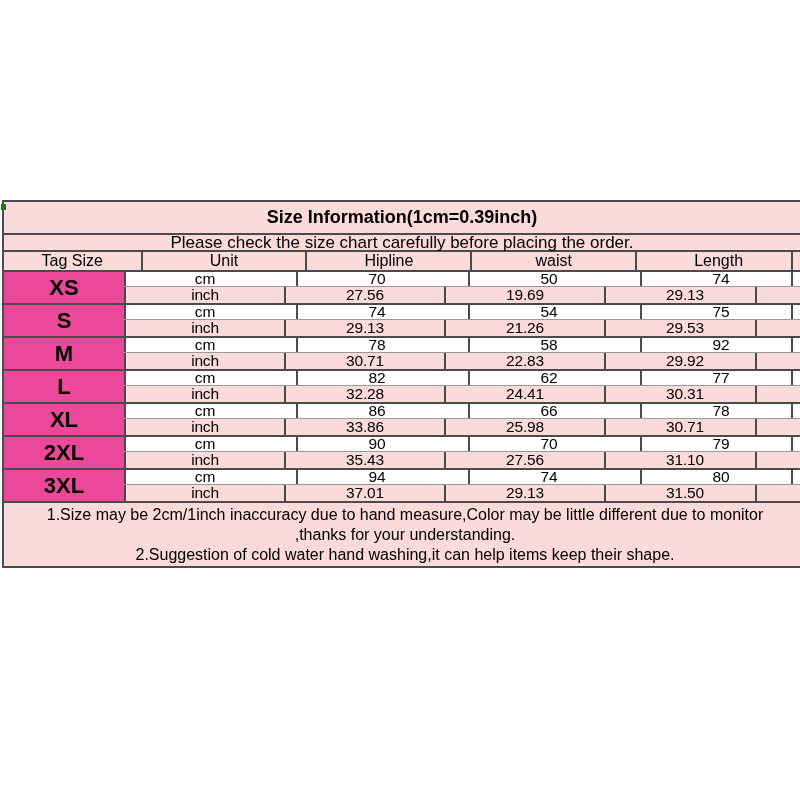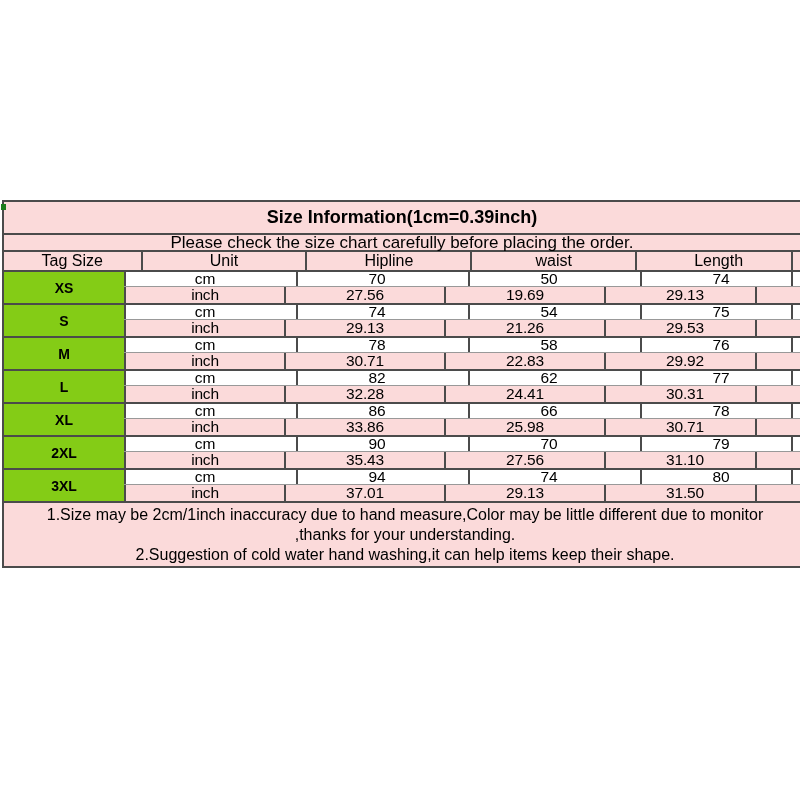--- a/index.html
+++ b/index.html
@@ -71,26 +71,26 @@
   .hcell.first { width: 156px; }
   .hcell.vline { border-left: 2px solid var(--border-dark, #4b4b4b); }
 
   .size-group {
     display: flex;
     border-bottom: 2px solid var(--border-dark, #4b4b4b);
     background: #ffffff;
   }
   .tag-cell {
     width: 156px;
-    background: #84cc16;
+    background: #ec4899;
     display: flex;
     align-items: center;
     justify-content: center;
     font-weight: bold;
-    font-size: 14px;
+    font-size: 22px;
     line-height: 1;
   }
   .group-rows { flex: 1; display: flex; flex-direction: column; }
   .unit-row { display: flex; }
   .cm-row {
     height: 15px;
     background: #ffffff;
     border-bottom: 1px solid var(--border-light, #999999);
     gap: 12px;
   }
@@ -184,21 +184,21 @@
     </div>
   </div>
 
   <div class="size-group">
     <div class="tag-cell">M</div>
     <div class="group-rows">
       <div class="unit-row cm-row">
         <div class="cell">cm</div>
         <div class="cell">78</div>
         <div class="cell">58</div>
-        <div class="cell endcell">76</div>
+        <div class="cell endcell">92</div>
       </div>
       <div class="unit-row inch-row">
         <div class="cell">inch</div>
         <div class="cell">30.71</div>
         <div class="cell">22.83</div>
         <div class="cell endcell">29.92</div>
       </div>
     </div>
   </div>
 

